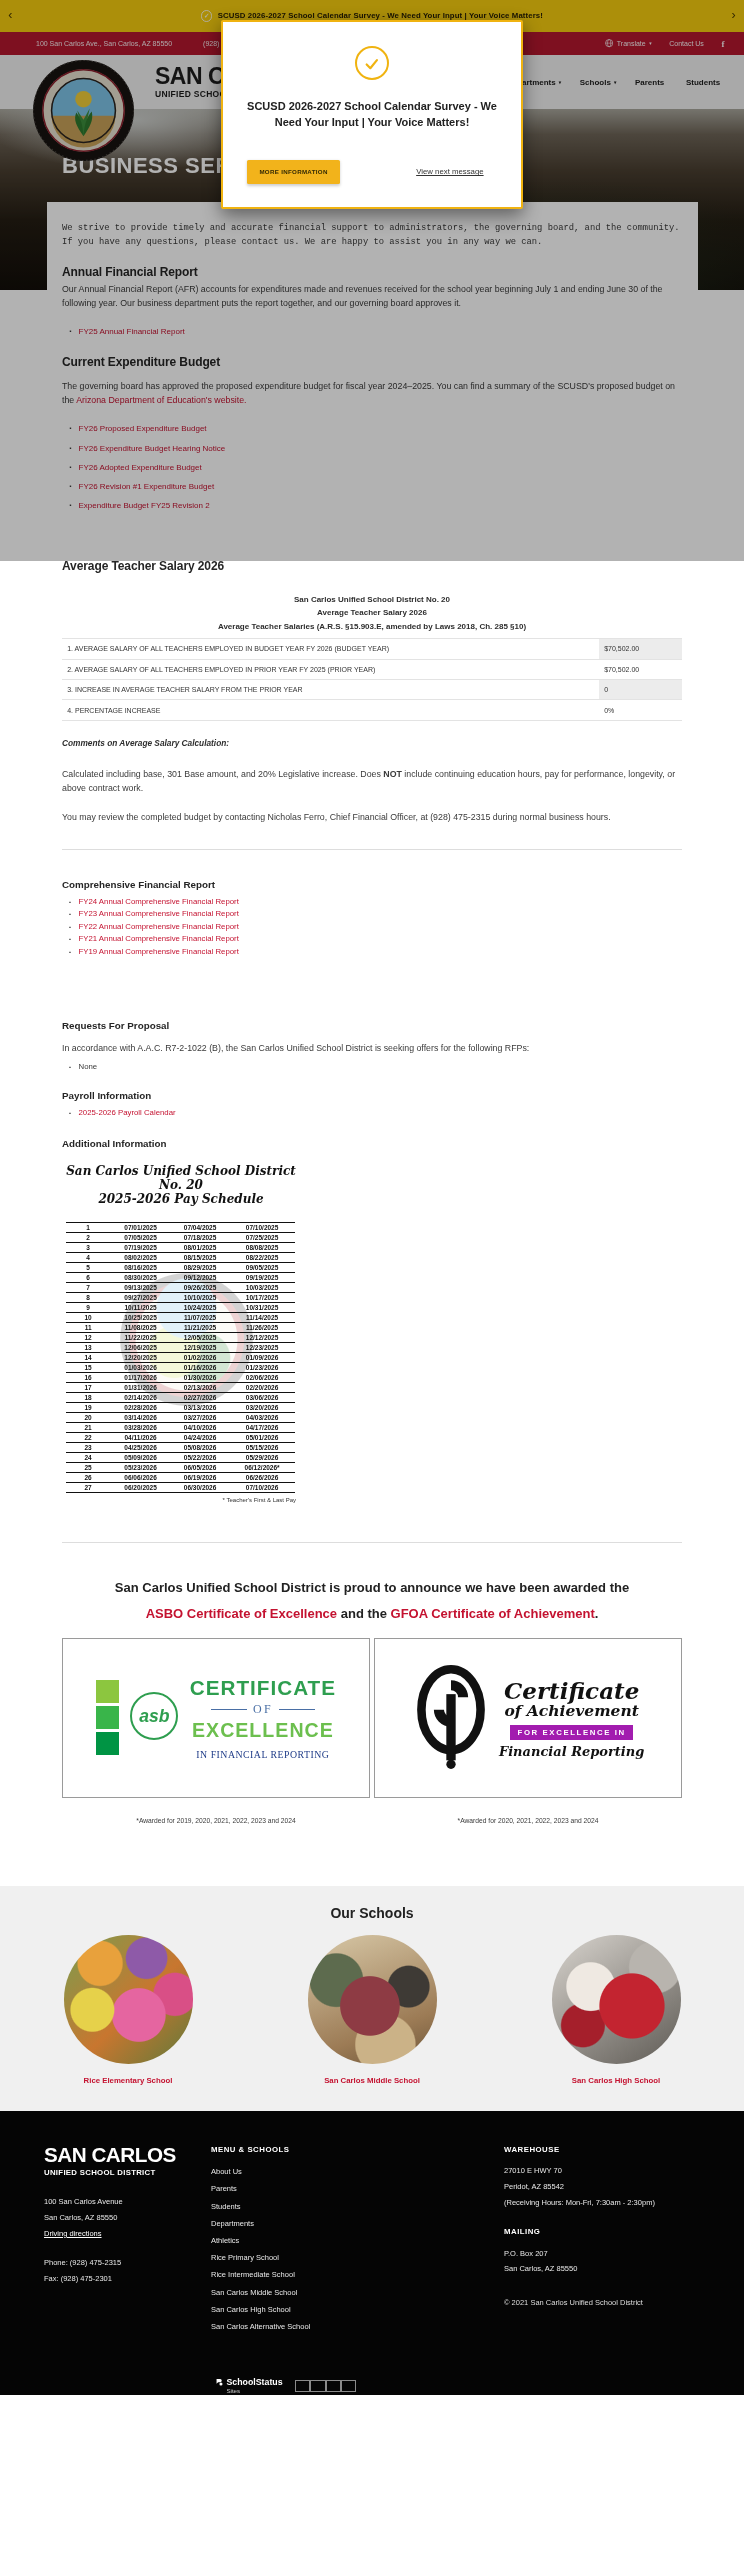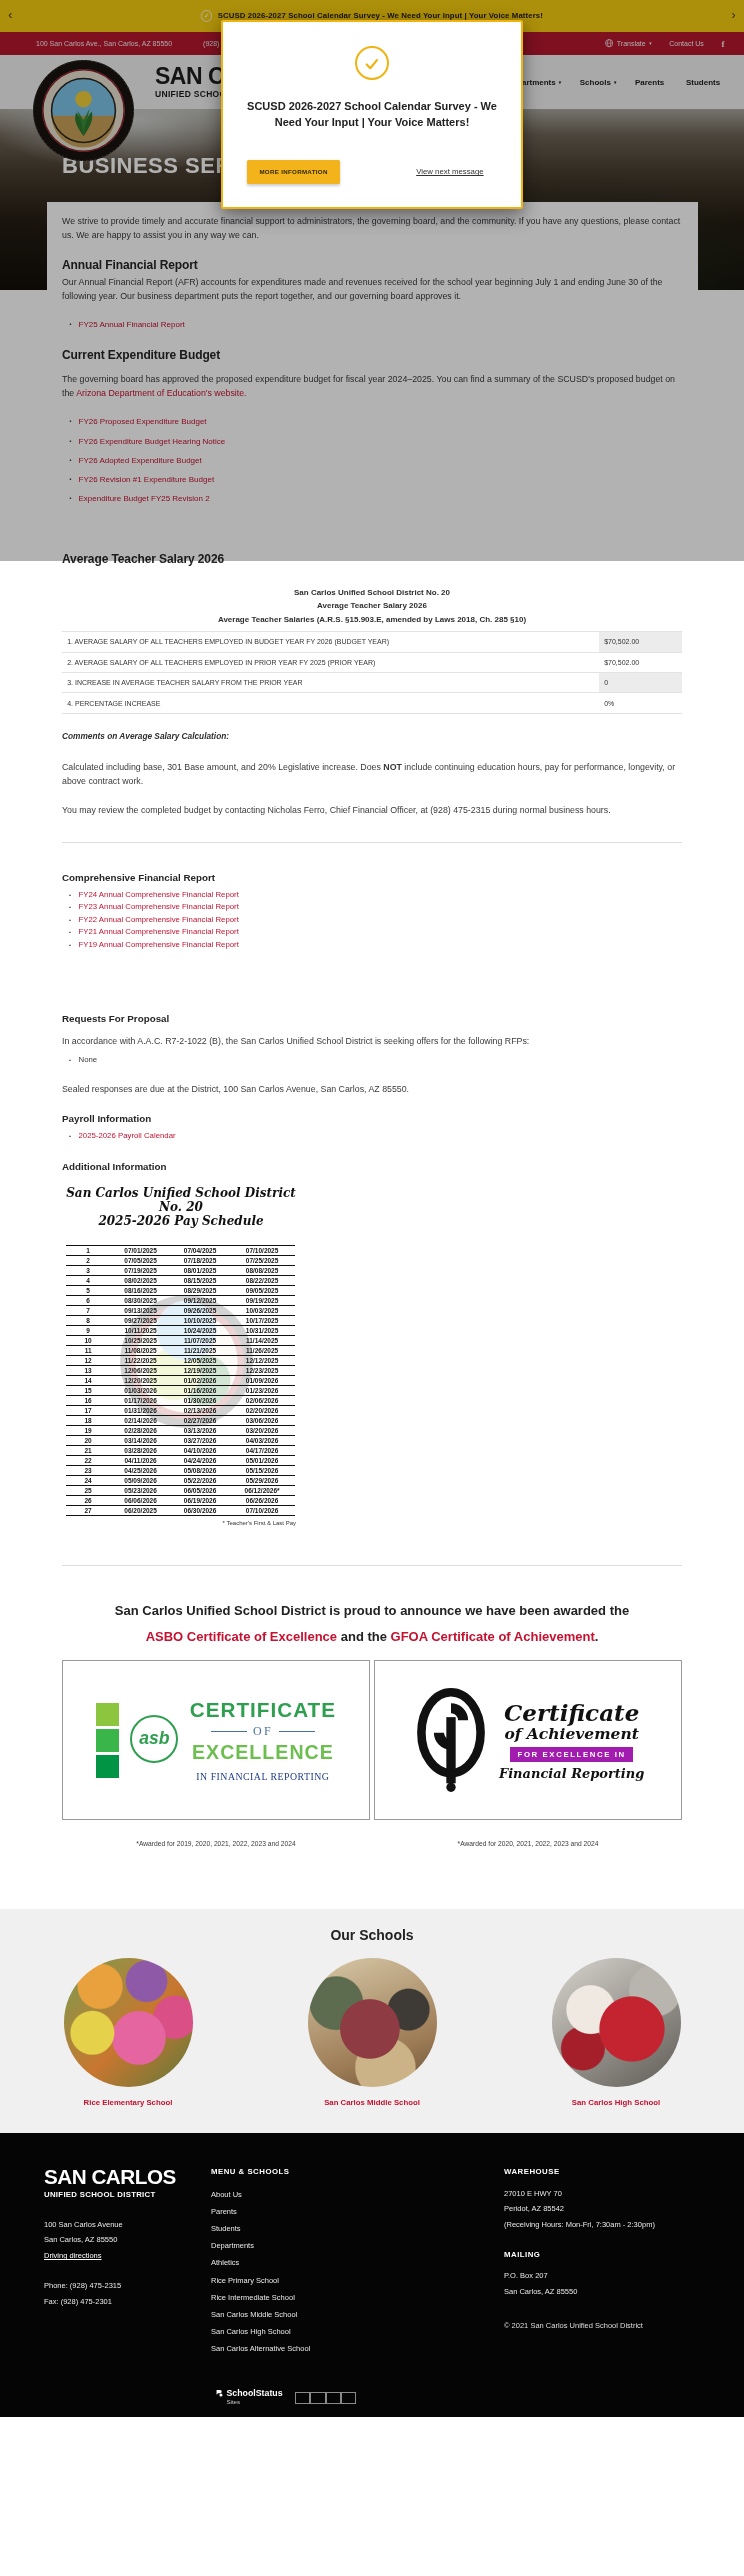--- a/index.html
+++ b/index.html
@@ -33,21 +33,21 @@
   .hero { height:181px; background:
       radial-gradient(217px 72px at 18% 6%, rgba(213,216,214,.9) 0, rgba(160,160,150,0) 70%),
       radial-gradient(362px 134px at 75% 90%, rgba(36,48,30,.8) 0, rgba(0,0,0,0) 70%),
       linear-gradient(180deg,#a9a79d 0,#6e6558 14%,#4a3f31 34%,#241d13 62%,#120e09 100%);
     position:relative; }
   .hero-title { position:absolute; left:62px; top:44px; color:#fff; font-size:22px; font-weight:800; letter-spacing:0.5px; }
 
   
   .card { width:651px; margin:-88px auto 0; background:#fff; position:relative; z-index:6; padding:6.2px 15.5px 62px; }
   .card p { font-size:8.8px; line-height:14px; color:#3a3a3a; }
-  .p1 { margin-top:7.2px; } .p2 { margin-top:6px; }
+  .p1 { margin-top:7.2px; } .p2 { margin-top:13px;font-family:Liberation Mono, monospace; }
   h2 { font-size:12px; font-weight:800; color:#262626; letter-spacing:-0.1px; }
   h3 { font-size:9.8px; font-weight:800; color:#262626; }
   .h-afr { margin-top:15.5px; } .p-afr { margin-top:3px; } .p-view { margin-top:12.4px; }
   a.red { color:#c41230; text-decoration:none; }
   ul.blist { list-style:none; margin-top:15.5px; }
   ul.blist li { font-size:8px; line-height:13px; margin-bottom:6.2px; padding-left:16.5px; position:relative; }
   ul.blist li::before { content:"▪"; position:absolute; left:7.2px; color:#333; font-size:5.7px; }
   .h-ceb { margin-top:16.5px; } .p-ceb { margin-top:10.3px; }
   .h-salary { margin-top:47px; }
   .salary-center { margin-top:19.6px; text-align:center; font-weight:700; font-size:8px; line-height:13.4px; color:#2e2e2e; }
@@ -143,21 +143,21 @@
   .f-line { font-size:7.5px; color:#e8e8e8; margin-top:6.7px; }
   .f-dir { color:#fff; text-decoration:underline; font-size:7.5px; display:inline-block; margin-top:6.7px; }
   .f-gap { margin-top:20.7px; }
   .fcol2 { width:171px; }
   .f-head { font-size:7.8px; font-weight:800; letter-spacing:0.5px; margin-bottom:12.4px; }
   .f-links { list-style:none; }
   .f-links li { margin-bottom:7.2px; }
   .f-links a { color:#e8e8e8; font-size:7.5px; text-decoration:none; }
   .fcol3 { margin-left:auto; width:196px; }
   .f-copy { margin-top:25px; font-size:7.5px; color:#ddd; }
-  .bottombar { position:absolute; left:215px; bottom:12px; display:flex; align-items:center; gap:7.2px; }
+  .bottombar { position:absolute; left:215px; bottom:1px; display:flex; align-items:center; gap:7.2px; }
   .ss-brand { margin-right:5.2px; color:#fff; }
   .ss-top { display:flex; align-items:center; gap:3.1px; font-weight:800; font-size:8.8px; }
   .ss-sub { font-size:6.2px; color:#ccc; margin-left:11.4px; }
   .bb-btn { background:transparent; border:0.5px solid #8a8a8a; color:#eee; font-size:6.2px; padding:5.2px 6.7px; cursor:pointer; font-family:inherit; }
 
   
   .viewport-overlay { position:absolute; left:0; top:0; width:100%; height:561px; background:rgba(0,0,0,.3); z-index:40; pointer-events:none; }
   .modal { position:absolute; left:50%; transform:translateX(-50%); top:19.6px; width:302px; background:#fff; border:2.1px solid #f0b310; border-radius:2.1px; z-index:50; box-shadow:0 6.2px 17.6px rgba(0,0,0,.45); padding:20.7px 24px 23px; }
   .modal-check { width:34px; height:34px; margin:4.1px auto 0; border:2.1px solid #f0b310; border-radius:50%; display:flex; align-items:center; justify-content:center; }
   .modal-check svg { width:17.6px; height:17.6px; }
@@ -295,21 +295,20 @@
       <li><a href="#" class="red">FY22 Annual Comprehensive Financial Report</a></li>
       <li><a href="#" class="red">FY21 Annual Comprehensive Financial Report</a></li>
       <li><a href="#" class="red">FY19 Annual Comprehensive Financial Report</a></li>
     </ul>
 
   <h3 class="h-rfp">Requests For Proposal</h3>
   <p class="p-rfp">In accordance with A.A.C. R7-2-1022 (B), the San Carlos Unified School District is seeking offers for the following RFPs:</p>
   <ul class="clist ul-none">
       <li><span>None</span></li>
     </ul>
-  <p class="p-sealed">Sealed responses are due at the District, 100 San Carlos Avenue, San Carlos, AZ 85550.</p>
 
   <h3 class="h-payroll">Payroll Information</h3>
   <ul class="clist ul-payroll">
       <li><a href="#" class="red">2025-2026 Payroll Calendar</a></li>
     </ul>
 
   <h3 class="h-additional">Additional Information</h3>
 
   <div class="payblock">
     <div class="watermark"></div>

